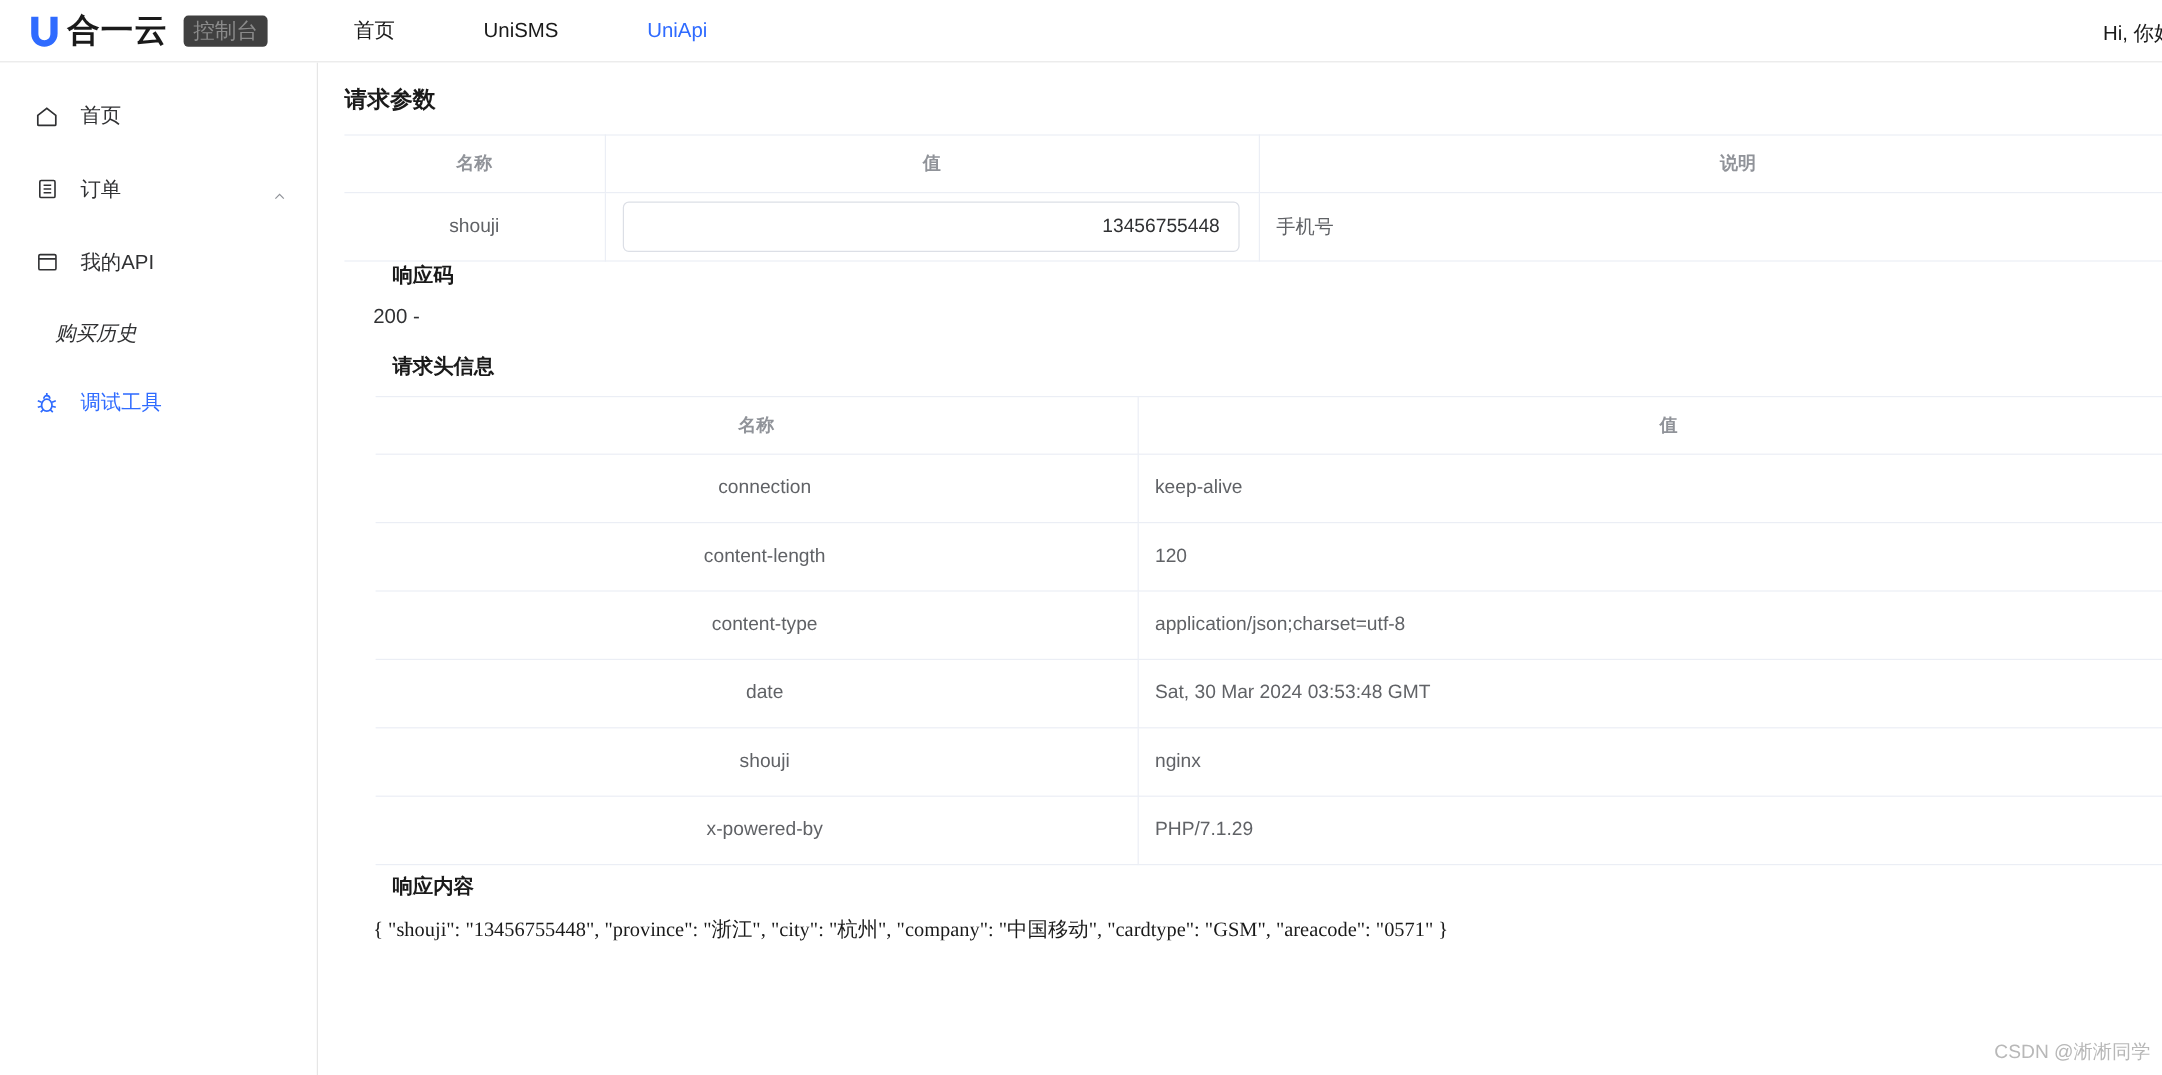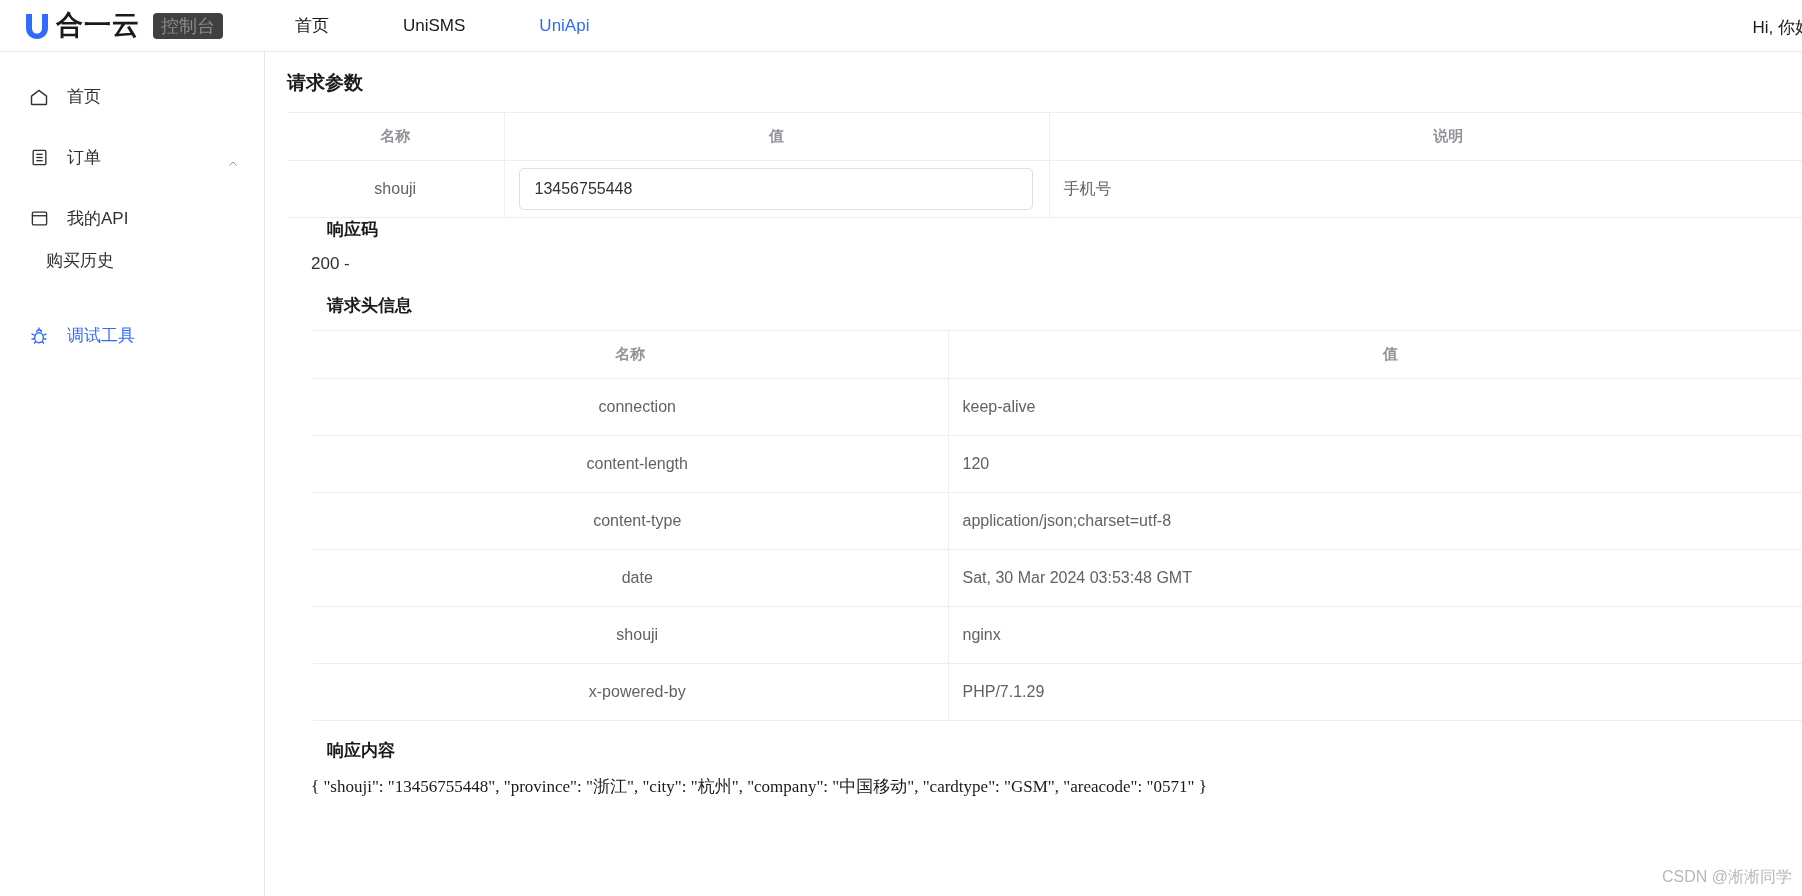--- a/index.html
+++ b/index.html
@@ -51,22 +51,22 @@
     width:22px; height:22px; margin-right:17px;
     display:flex; align-items:center; justify-content:center;
     flex:0 0 22px;
   }
   .side-item.active { color:#2f6bff; }
   .side-item .chev {
     position:absolute; right:26px; top:50%;
     width:11px; height:11px; margin-top:-3px;
   }
   .side-sub {
-    height:56px; display:flex; 
-    padding-left:46px; font-size:17px; color:#303133; cursor:pointer;
+    height:56px; display:flex; align-items:center;
+    padding-left:46px; font-size:17px; color:#303133; cursor:pointer;font-style:italic;
   }
   
   .main {
     position:absolute; top:52px; left:266px; width:1536px; height:844px;
     overflow:hidden; background:#ffffff; padding:0;
   }
   .sec-title {
     font-size:19px; font-weight:700; color:#1a1a1a;
     margin:18px 0 16px 21px;
   }
@@ -103,21 +103,21 @@
   table.headers th.c-val,  table.headers td.c-val  { width:885px; }
   table.headers td.c-val { text-align:left; padding-left:14px; }
   th.c-name, th.c-val, th.c-desc { border-right:1px solid #ebeef5; }
   td.c-name, td.c-val { border-right:1px solid #ebeef5; }
   th.c-desc:last-child, td.c-desc:last-child { border-right:none; }
   td.c-desc { padding-left:14px; }
   .param-input {
     width:514px; height:42px; border:1px solid #dcdfe6;
     border-radius:5px; padding:0 15px; font-size:16px;
     color:#303133; font-family:"Liberation Sans","DejaVu Sans",sans-serif;
-    outline:none; background:#fff; display:block; margin-left:14px;
+    outline:none; background:#fff; display:block; margin-left:14px;text-align:right;
   }
   .resp-body {
     margin:12px 0 0 21px; font-size:17px; color:#1a1a1a;
     font-family:"Liberation Serif","DejaVu Serif",serif;
     white-space:nowrap;
   }
   .watermark {
     position:absolute; right:10px; bottom:8px;
     font-size:16px; color:#b8b8b8;
     font-family:"Liberation Sans","DejaVu Sans",sans-serif;
@@ -267,18 +267,18 @@
           <td class="c-val">nginx</td>
         </tr>
         <tr>
           <td class="c-name">x-powered-by</td>
           <td class="c-val">PHP/7.1.29</td>
         </tr>
       </tbody>
     </table>
   </div>
 
-  <h3 class="sub-title" style="margin-top:18px;">响应内容</h3>
+  <h3 class="sub-title" style="margin-top:6px;">响应内容</h3>
   <div class="resp-body" style="margin-left:45px;">{ "shouji": "13456755448", "province": "浙江", "city": "杭州", "company": "中国移动", "cardtype": "GSM", "areacode": "0571" }</div>
 
 </main>
 
 <div class="watermark">CSDN @淅淅同学</div>
 
 </body></html>

